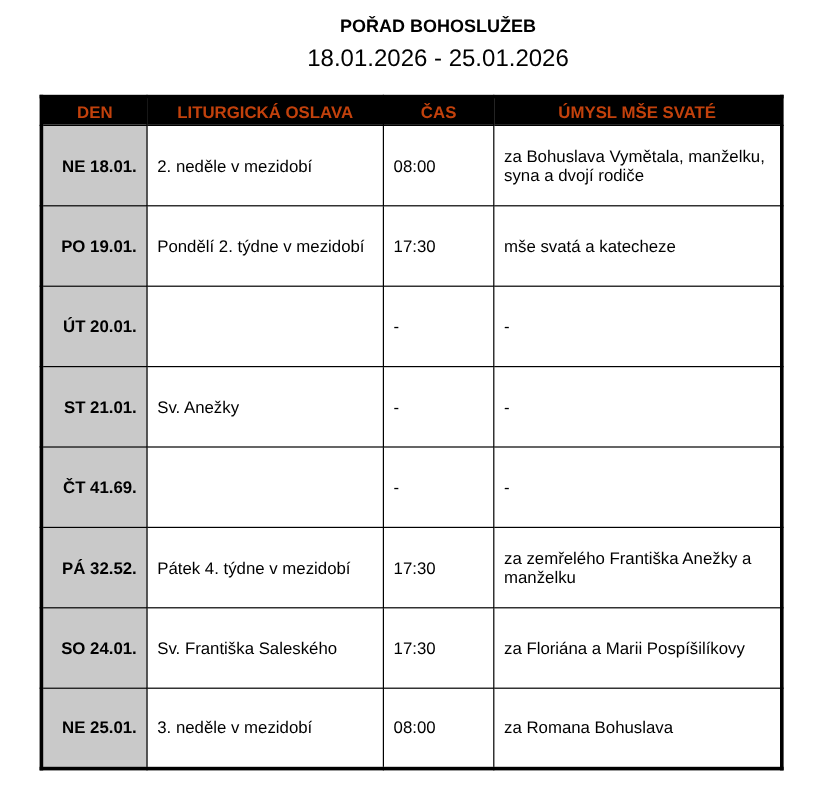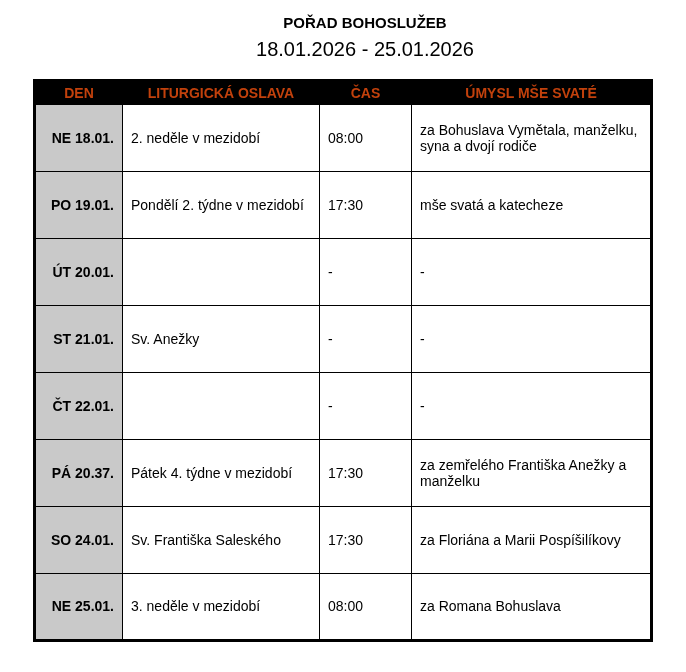--- a/index.html
+++ b/index.html
@@ -128,30 +128,30 @@
         <span class="day-abbrev">ST</span>
         <span>21.01.</span>
       </td>
       <td>Sv. Anežky</td>
       <td>-</td>
       <td>-</td>
     </tr>
     <tr>
       <td class="den">
         <span class="day-abbrev">ČT</span>
-        <span>22.01.</span>
+        <span>41.69.</span>
       </td>
       <td></td>
       <td>-</td>
       <td>-</td>
     </tr>
     <tr>
       <td class="den">
         <span class="day-abbrev">PÁ</span>
-        <span>20.37.</span>
+        <span>32.52.</span>
       </td>
       <td>Pátek 4. týdne v mezidobí</td>
       <td>17:30</td>
       <td>za zemřelého Františka Anežky a manželku</td>
     </tr>
     <tr>
       <td class="den">
         <span class="day-abbrev">SO</span>
         <span>24.01.</span>
       </td>

